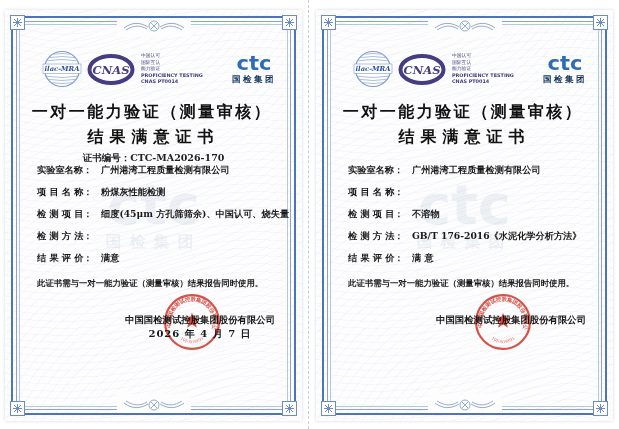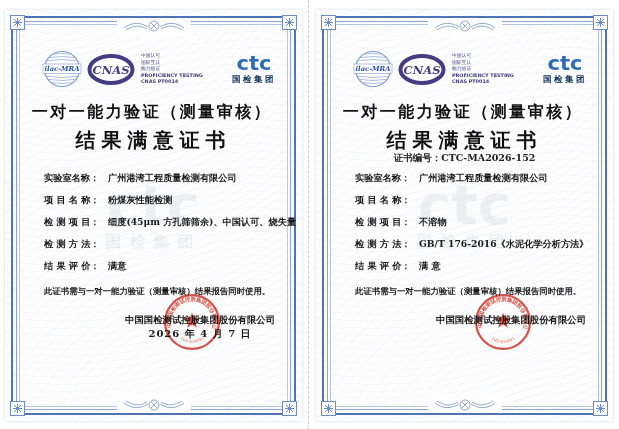--- a/index.html
+++ b/index.html
@@ -32,24 +32,24 @@
   .acc{margin-left:6px;color:#4a4488;font-family:"DejaVu Sans","Liberation Sans",sans-serif;}
   .acc .l{font-size:4.8px;line-height:1.3;}
   .acc .l.en{font-weight:bold;font-size:4.9px;color:#3f3a75;}
   .ctc-logo{margin-left:auto;text-align:center;}
   .ctc-word{font-family:"DejaVu Sans","Liberation Sans",sans-serif;font-weight:800;font-size:21px;
     line-height:20px;color:#2e6cb5;letter-spacing:0px;transform:scaleY(.95);}
   .ctc-cn{font-size:8.5px;font-weight:bold;color:#16355e;letter-spacing:2.5px;margin-top:1px;}
   .title1{position:absolute;top:92px;left:0;right:3px;text-align:center;
     font-size:16px;font-weight:bold;color:#111;letter-spacing:2.5px;}
   .title2{position:absolute;top:117px;left:0;right:0;text-align:center;
-    font-size:20px;font-weight:bold;color:#111;letter-spacing:6px;}
+    font-size:16px;font-weight:bold;color:#111;letter-spacing:6px;}
   .certno{position:absolute;top:142px;left:0;right:0;text-align:center;
     font-size:9.5px;font-weight:bold;color:#222;}
-  .rows{position:absolute;top:162px;left:32px;right:12px;margin-left:7px;}
+  .rows{position:absolute;top:154px;left:32px;right:12px;}
   .row{height:22px;font-size:9.2px;font-weight:600;color:#1a1a1a;white-space:nowrap;display:flex;}
   .row .label{flex:0 0 64px;}
   .row .value{white-space:nowrap;}
   .note{font-size:8.4px;font-weight:600;color:#1a1a1a;margin-top:4px;white-space:nowrap;}
   .issuer-block{position:absolute;top:304px;left:102px;width:186px;text-align:center;}
   .issuer{font-size:9.4px;font-weight:bold;color:#1a1a1a;white-space:nowrap;}
   .date{font-size:10px;font-weight:bold;color:#1a1a1a;letter-spacing:1px;}
   .seal{position:absolute;left:158px;top:283px;width:58px;height:58px;opacity:.88;mix-blend-mode:multiply;}
   .wm{position:absolute;top:168px;left:0;right:0;text-align:center;pointer-events:none;}
   .wm-ctc{font-family:"DejaVu Sans","Liberation Sans",sans-serif;font-weight:800;font-size:56px;
@@ -152,20 +152,21 @@
       <div class="l en">CNAS PT0014</div>
     </div>
     <div class="ctc-logo">
       <div class="ctc-word">ctc</div>
       <div class="ctc-cn">国检集团</div>
     </div>
   </div>
 
   <div class="title1">一对一能力验证（测量审核）</div>
   <div class="title2">结果满意证书</div>
+  <div class="certno">证书编号：CTC-MA2026-170</div>
 
   <div class="rows">
     <div class="row">
       <span class="label">实验室名称：</span>
       <span class="value">广州港湾工程质量检测有限公司</span>
     </div>
     <div class="row">
       <span class="label">项 目 名 称：</span>
       <span class="value">粉煤灰性能检测</span>
     </div>
@@ -297,21 +298,20 @@
       <div class="l en">CNAS PT0014</div>
     </div>
     <div class="ctc-logo">
       <div class="ctc-word">ctc</div>
       <div class="ctc-cn">国检集团</div>
     </div>
   </div>
 
   <div class="title1">一对一能力验证（测量审核）</div>
   <div class="title2">结果满意证书</div>
-  <div class="certno">证书编号：CTC-MA2026-152</div>
 
   <div class="rows">
     <div class="row">
       <span class="label">实验室名称：</span>
       <span class="value">广州港湾工程质量检测有限公司</span>
     </div>
     <div class="row">
       <span class="label">项 目 名 称：</span>
     </div>
     <div class="row">

